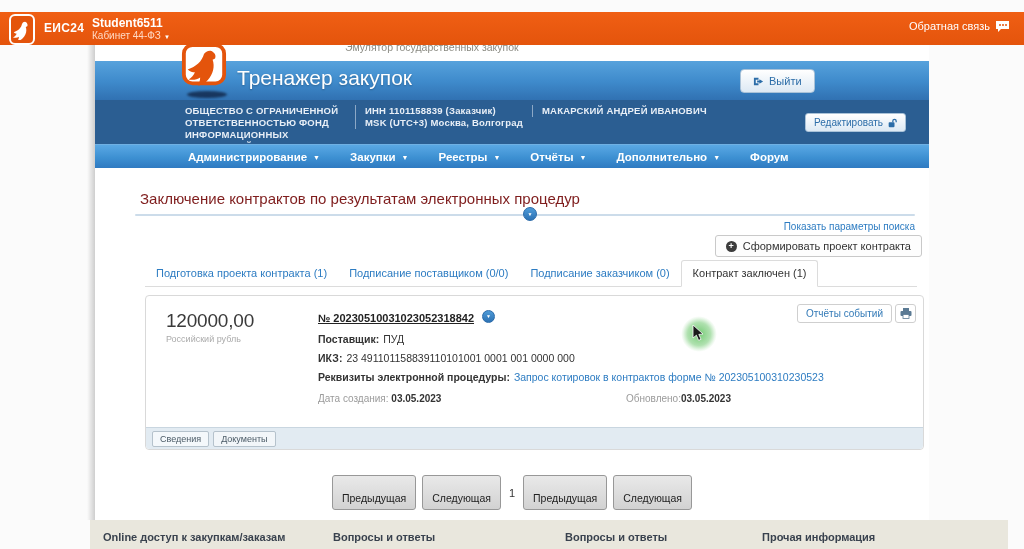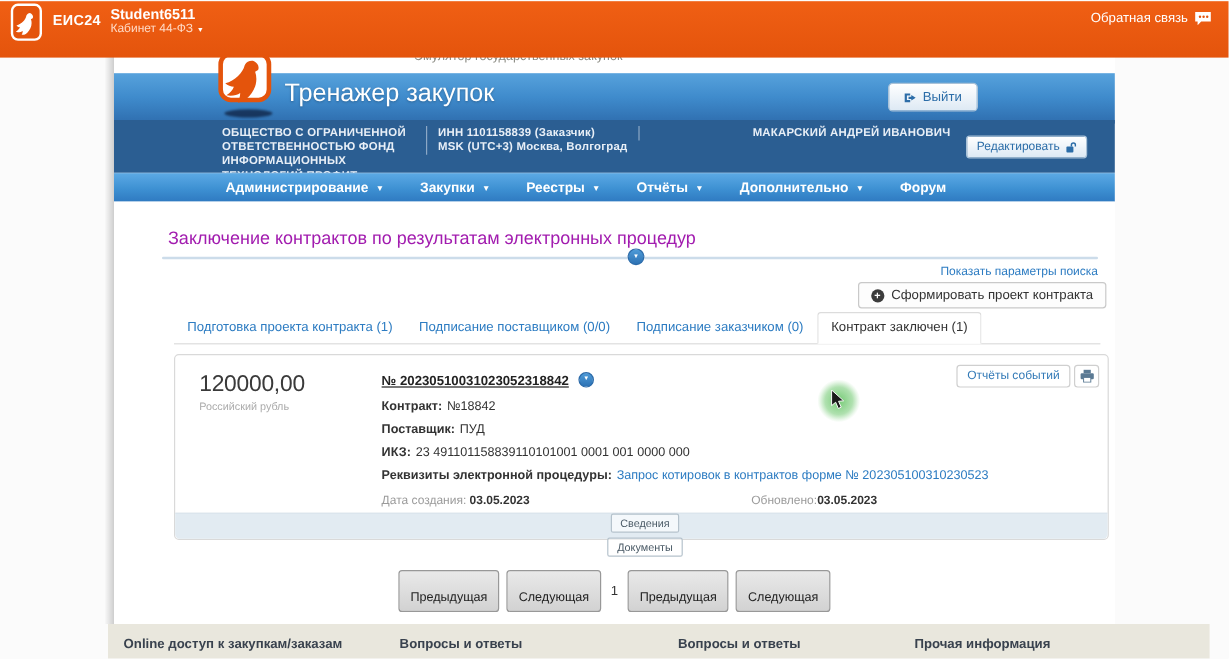--- a/index.html
+++ b/index.html
@@ -1,21 +1,21 @@
 <!DOCTYPE html>
 <html><head>
 <meta charset="utf-8">
 <style>
   * { margin:0; padding:0; box-sizing:border-box; }
   html,body { width:1024px; height:549px; overflow:hidden; background:#fdfdfd;
     font-family:"Liberation Sans", sans-serif; }
   .stage { position:relative; width:1024px; height:549px; background:#fbfbfb; overflow:hidden; }
 
   
-  .topbar { position:absolute; left:0; top:1px; width:1024px; height:47px; background:linear-gradient(180deg,#f05f14,#e4540c); z-index:30; }
+  .topbar { position:absolute; left:0; top:12px; width:1024px; height:33px; background:linear-gradient(180deg,#f05f14,#e4540c); z-index:30; }
   .logo-badge { position:absolute; left:9px; top:2px; width:26px; height:31px; border:2px solid #fff; border-radius:6px; background:#e4540c; display:flex; align-items:center; justify-content:center; z-index:31; }
   .topbar-brand { position:absolute; left:44px; top:9px; color:#fff; font-size:12px; font-weight:bold; letter-spacing:.3px; }
   .topbar-user { position:absolute; left:92px; top:4px; color:#fff; font-size:12px; font-weight:bold; }
   .topbar-cabinet { position:absolute; left:92px; top:18px; color:#ffd9c4; font-size:10px; cursor:pointer; }
   .topbar-cabinet .caret { font-size:6px; margin-left:3px; color:#fff; }
   .feedback { position:absolute; right:14px; top:8px; color:#fff; font-size:11px; cursor:pointer; display:flex; align-items:center; gap:5px; }
 
   
   .page { position:absolute; left:95px; top:33px; width:834px; height:487px; background:#fff; }
   .left-shadow { position:absolute; left:87px; top:33px; width:8px; height:487px;
@@ -33,36 +33,36 @@
 
   
   .site-logo { position:absolute; left:86px; top:9px; width:46px; height:50px; z-index:6; }
   .logo-shadow { position:absolute; left:92px; top:58px; width:40px; height:7px; background:rgba(0,0,20,.55); border-radius:50%; filter:blur(1px); z-index:6; }
 
   
   .info-bar { position:absolute; left:0; top:67px; width:100%; height:44px; background:#2b5e92; color:#e8eff7; }
   .info-col { position:absolute; top:5px; font-size:9.5px; font-weight:bold; line-height:12px; letter-spacing:.2px; }
   .info-col.c1 { left:90px; width:168px; }
   .info-col.c2 { left:260px; width:172px; border-left:1px solid rgba(220,230,240,.55); padding-left:9px; }
-  .info-col.c3 { left:437px; width:260px; border-left:1px solid rgba(220,230,240,.55); padding-left:9px;text-align:right; }
+  .info-col.c3 { left:437px; width:260px; border-left:1px solid rgba(220,230,240,.55); padding-left:9px; }
   .info-col .sub { font-weight:bold; }
   .btn-edit { position:absolute; left:710px; top:13px; height:19px; padding:0 8px; font-size:10px; color:#2c6da8;
      background:linear-gradient(180deg,#ffffff,#dde9f4); border:1px solid #a9c2d8; border-radius:3px; cursor:pointer;
      display:flex; align-items:center; gap:4px; }
 
   
   .nav { position:absolute; left:0; top:111px; width:100%; height:24px;
      background:linear-gradient(180deg,#5aa8e4 0%,#3d90d2 55%,#2f7ac1 100%); border-top:1px solid #6fb0e3;
      display:flex; align-items:center; padding-left:93px; gap:30px; }
   .nav-item { color:#fff; font-size:11.5px; font-weight:bold; cursor:pointer; display:flex; align-items:center; gap:6px; white-space:nowrap; }
   .nav-item .caret { font-size:7px; margin-top:1px; }
 
   
   .content { position:absolute; left:0; top:135px; width:100%; height:352px; background:#fff; }
-  .page-title { position:absolute; left:45px; top:22px; font-size:15px; color:#a21caf; }
+  .page-title { position:absolute; left:45px; top:22px; font-size:15px; color:#7f1d1d; }
   .search-divider { position:absolute; left:40px; right:14px; top:46px; height:2px; background:#ccdcea; border-radius:2px; }
   .search-toggle { position:absolute; left:428px; top:39px; width:14px; height:14px; border-radius:50%;
      background:linear-gradient(180deg,#4e9bd8,#2d72b4); border:1px solid #2a6aa9; color:#fff; font-size:5px;
      display:flex; align-items:center; justify-content:center; cursor:pointer; }
   .search-label { position:absolute; left:40px; right:14px; top:53px; text-align:right; font-size:10px; color:#2d7cc2; cursor:pointer; }
   .btn-create { position:absolute; right:7px; top:67px; height:22px; padding:0 10px; font-size:11px; color:#333;
      background:#fdfdfd; border:1px solid #c9c9c9; border-radius:3px; cursor:pointer; display:flex; align-items:center; gap:6px; }
   .plus-circle { width:11px; height:11px; border-radius:50%; background:#3c3c3c; color:#fff; font-size:9px; line-height:11px;
      text-align:center; font-weight:bold; }
 
@@ -84,21 +84,21 @@
   .num-link { font-size:11px; font-weight:bold; color:#222; text-decoration:underline; cursor:pointer; }
   .num-toggle { width:13px; height:13px; border-radius:50%; margin-left:8px; margin-top:-4px;
      background:linear-gradient(180deg,#4e9bd8,#2d72b4); border:1px solid #2a6aa9; color:#fff; font-size:5px;
      display:flex; align-items:center; justify-content:center; cursor:pointer; }
   .d-label { font-weight:bold; margin-right:4px; }
   .d-link { color:#2d7cc2; cursor:pointer; }
   .dates { position:relative; width:580px; margin-top:10px; font-size:10px; color:#9b9b9b; }
   .dates b { color:#333; }
   .updated { position:absolute; left:308px; top:0; }
   .card-footer { position:absolute; left:0; right:0; bottom:0; height:22px; background:#e2ebf2; border-top:1px solid #c9d6e0;
-     border-radius:0 0 4px 4px; display:flex; align-items:center; padding-left:6px; gap:4px;flex-direction:column; }
+     border-radius:0 0 4px 4px; display:flex; align-items:center; padding-left:6px; gap:4px; }
   .cf-tab { font-size:9px; color:#4a5a66; padding:2px 7px; border:1px solid #b5c2cc; border-radius:2px; cursor:pointer; background:rgba(255,255,255,.55); }
   .cf-tab.first { background:#f4f8fb; }
 
   
   .cursor-spot { position:absolute; left:586px; top:148px; width:36px; height:36px; border-radius:50%;
      background:radial-gradient(circle, rgba(110,200,110,.95) 0%, rgba(110,200,110,.55) 45%, rgba(110,200,110,.15) 62%, rgba(110,200,110,0) 70%); }
   .cursor-spot svg { position:absolute; left:11px; top:9px; }
 
   
   .pagination { position:absolute; left:0; right:0; top:307px; display:flex; justify-content:center; align-items:center; gap:6px; }
@@ -235,24 +235,20 @@
         <div class="currency">Российский рубль</div>
 
         <div class="details">
           <div class="d-row" style="margin-bottom:9px;">
             <span class="num-link">№ 20230510031023052318842</span>
             <span class="num-toggle">
                 <span>▼</span>
               </span>
           </div>
           <div class="d-row">
-            <span class="d-label">Контракт:</span>
-            <span>№18842</span>
-          </div>
-          <div class="d-row">
             <span class="d-label">Поставщик:</span>
             <span>ПУД</span>
           </div>
           <div class="d-row">
             <span class="d-label">ИКЗ:</span>
             <span>23 491101158839110101001 0001 001 0000 000</span>
           </div>
           <div class="d-row">
             <span class="d-label">Реквизиты электронной процедуры:</span>
             <span class="d-link">Запрос котировок в контрактов форме № 202305100310230523</span>

